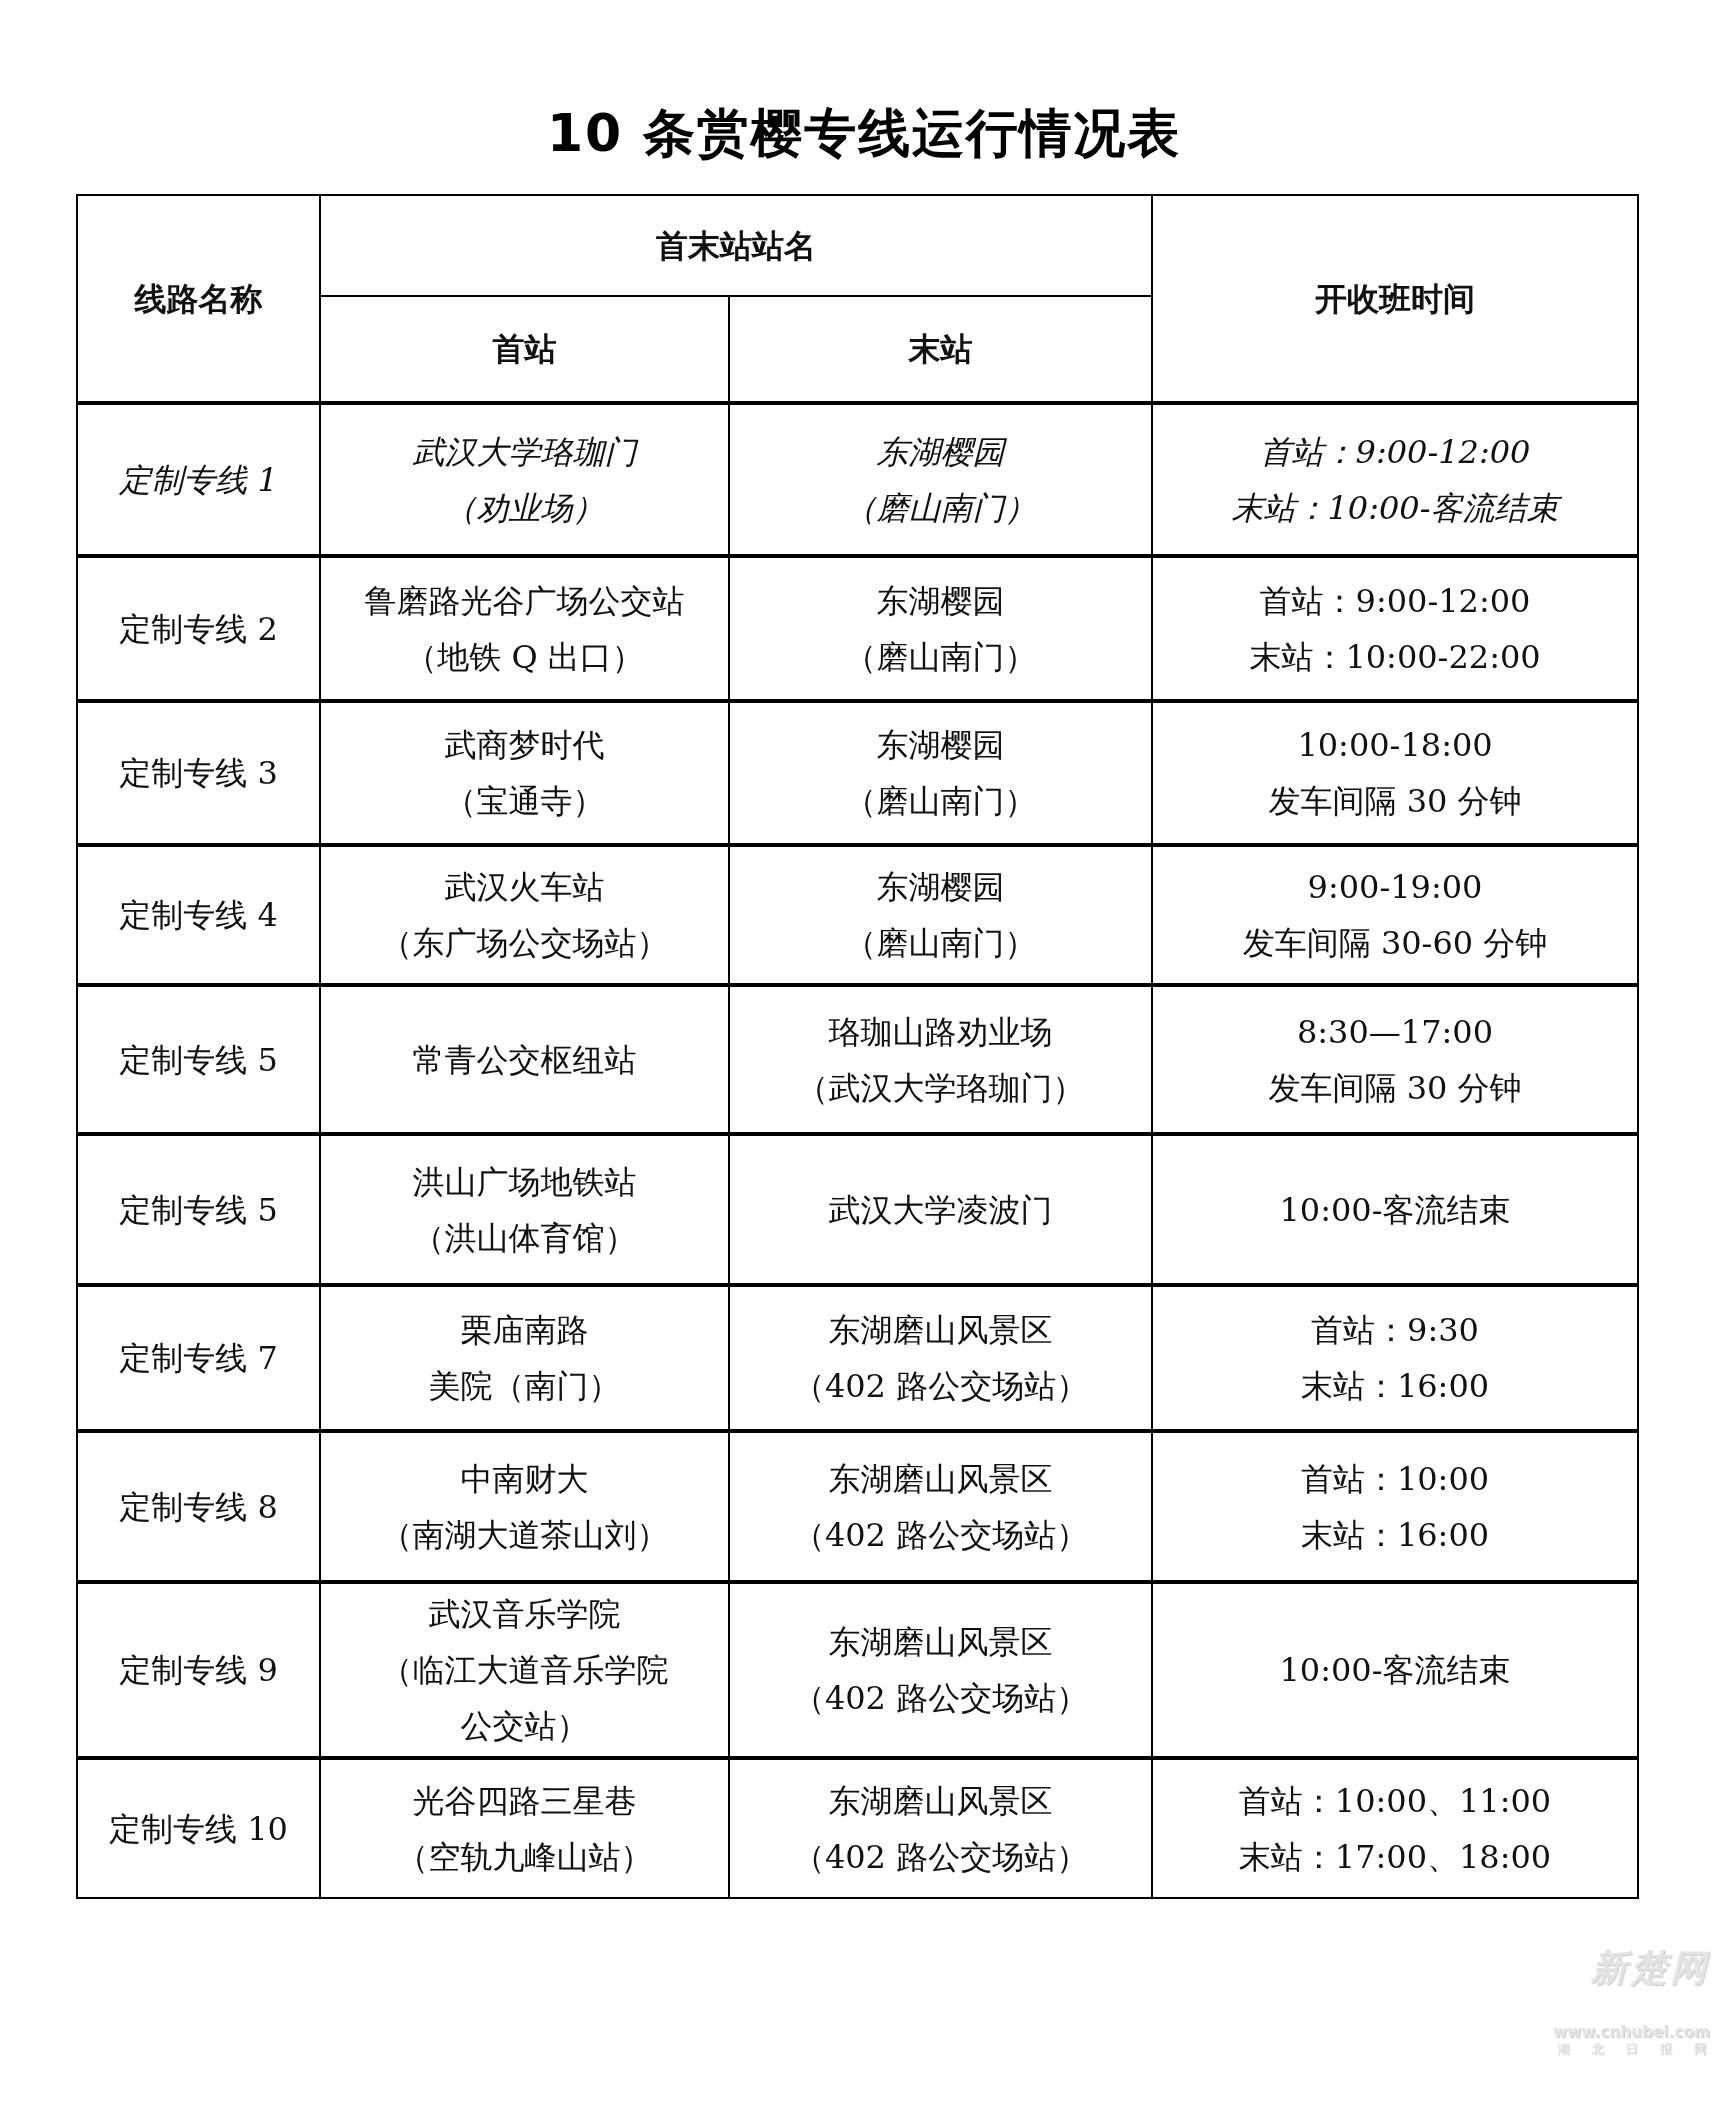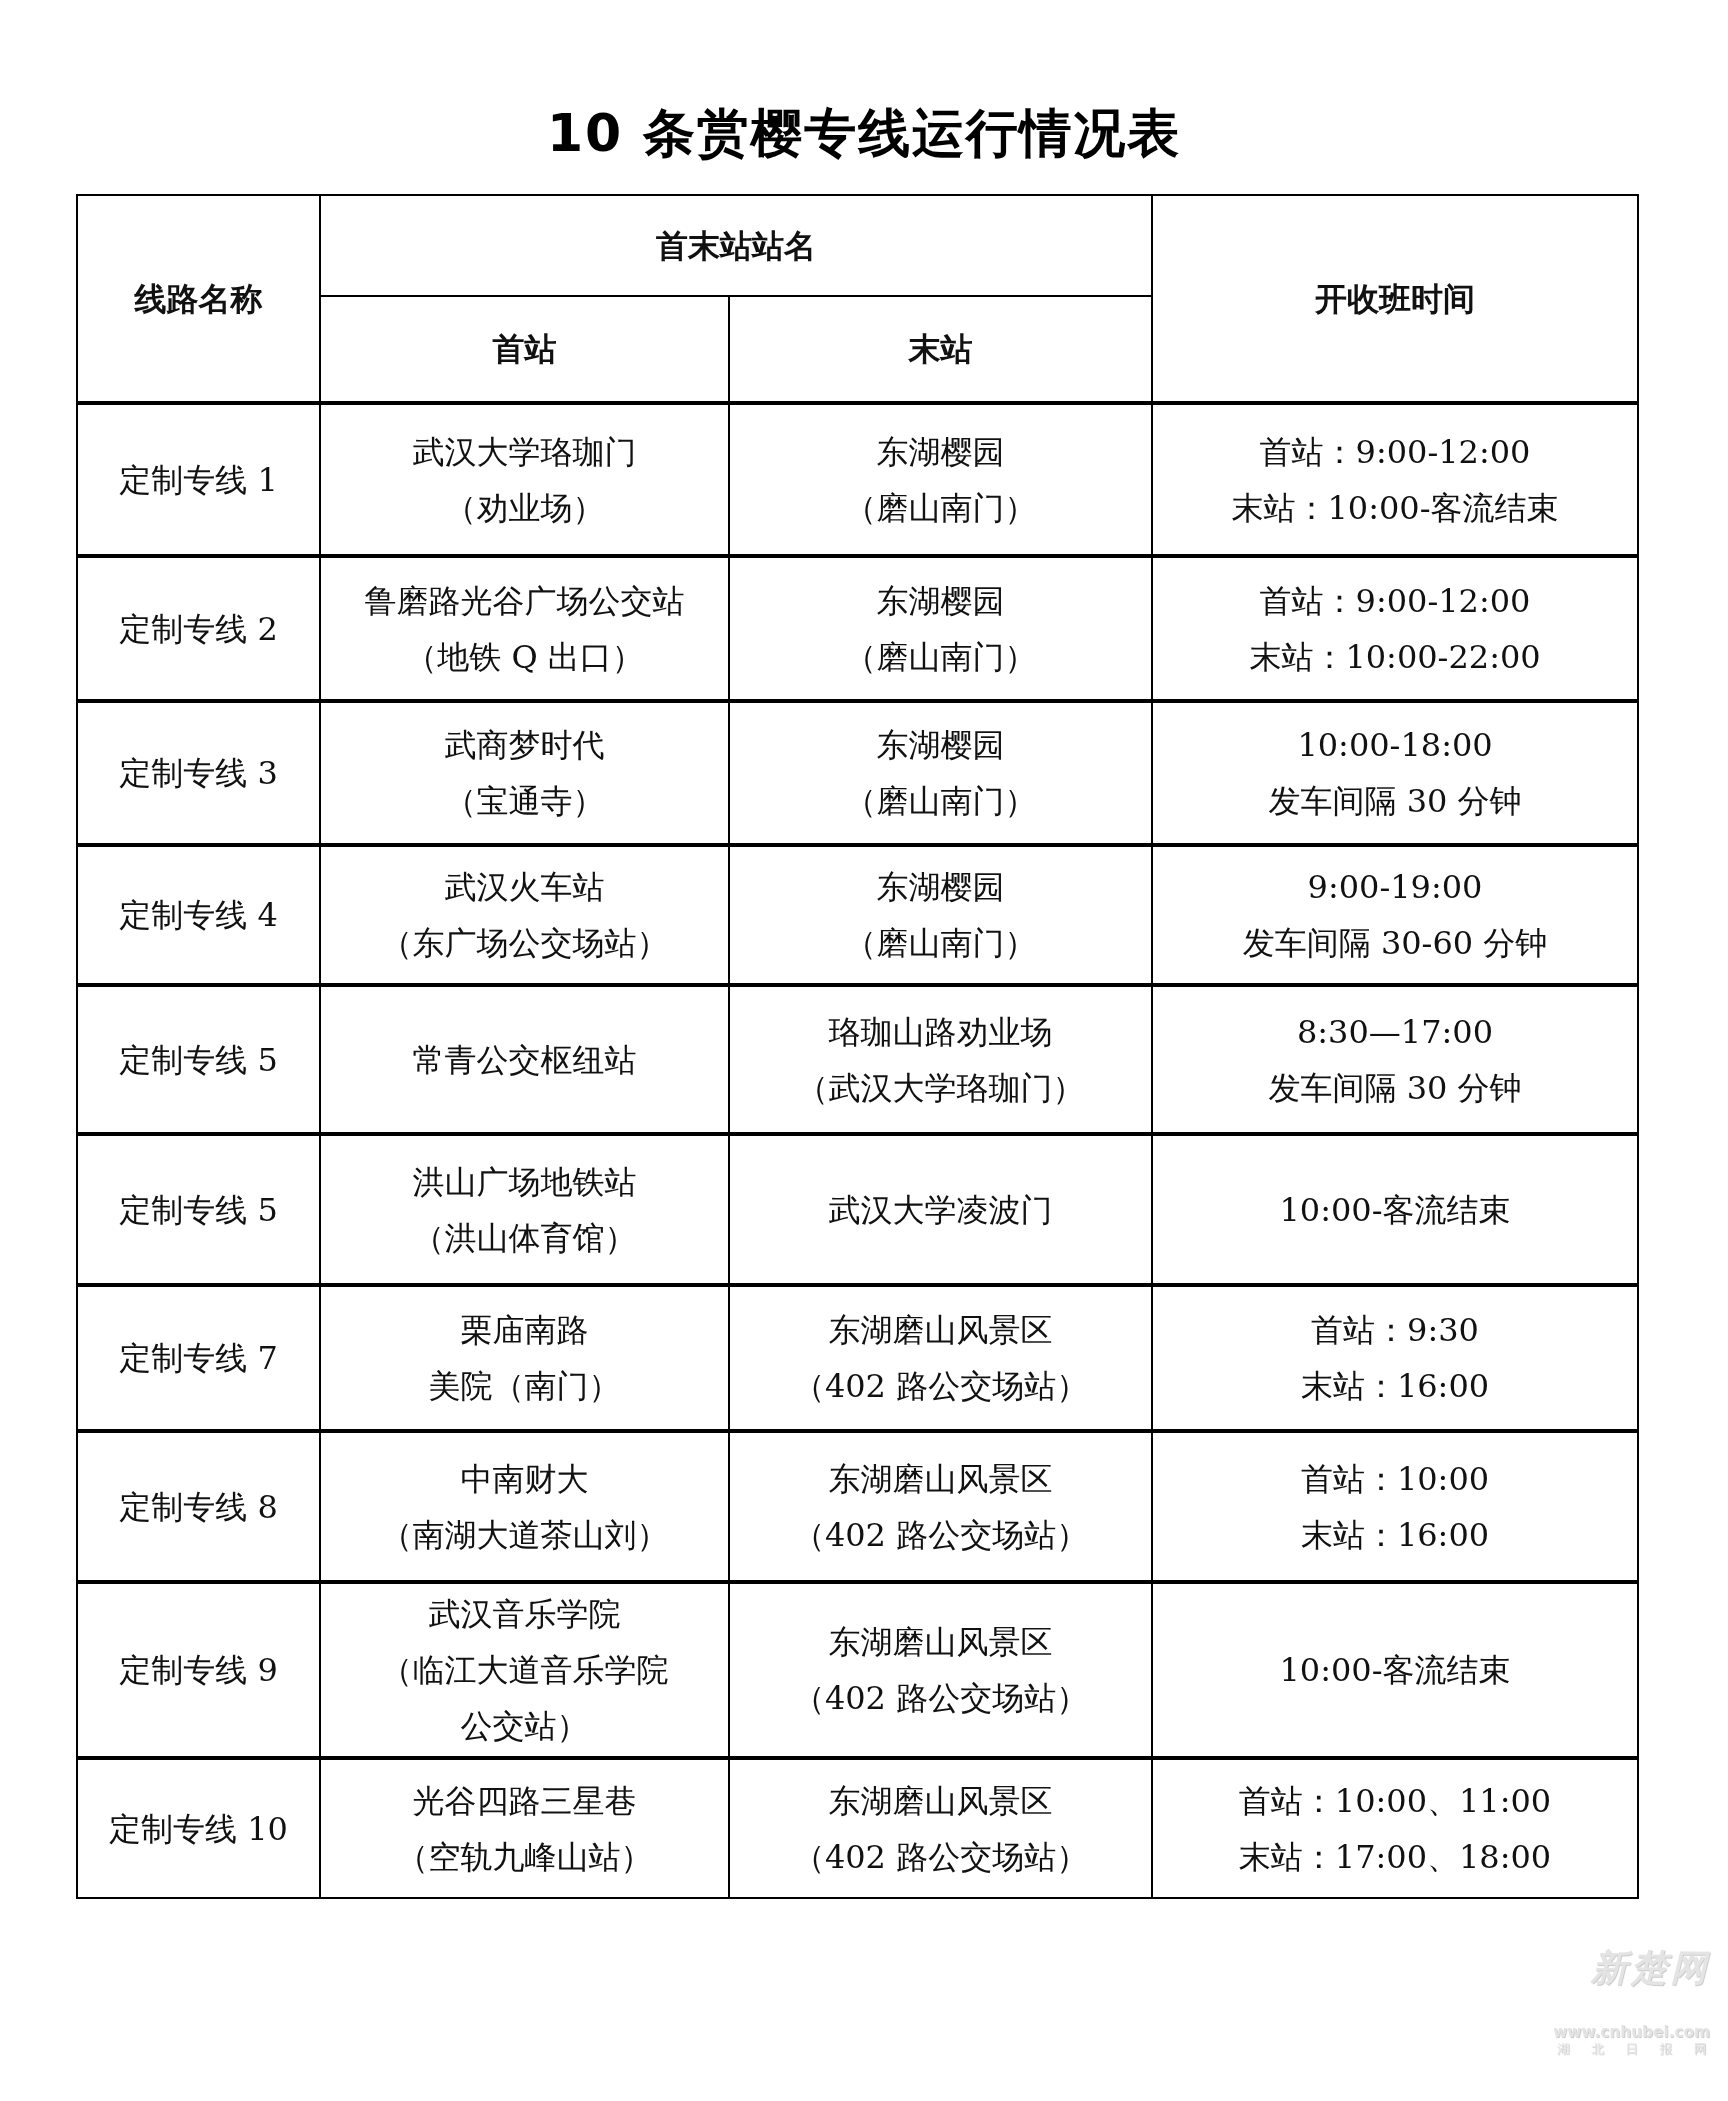--- a/index.html
+++ b/index.html
@@ -32,21 +32,21 @@
       <th rowspan="2">线路名称</th>
       <th colspan="2">首末站站名</th>
       <th rowspan="2">开收班时间</th>
     </tr>
     <tr style="height:107px">
       <th>首站</th>
       <th>末站</th>
     </tr>
   </thead>
   <tbody id="tbody">
-      <tr class="row" style="height: 153px;">
+      <tr class="row" style="height: 153px; font-style: italic;">
         <td>定制专线 1</td>
         <td>
           <span class="line">武汉大学珞珈门</span>
           <span class="line">（劝业场）</span>
         </td>
         <td>
           <span class="line">东湖樱园</span>
           <span class="line">（磨山南门）</span>
         </td>
         <td>

